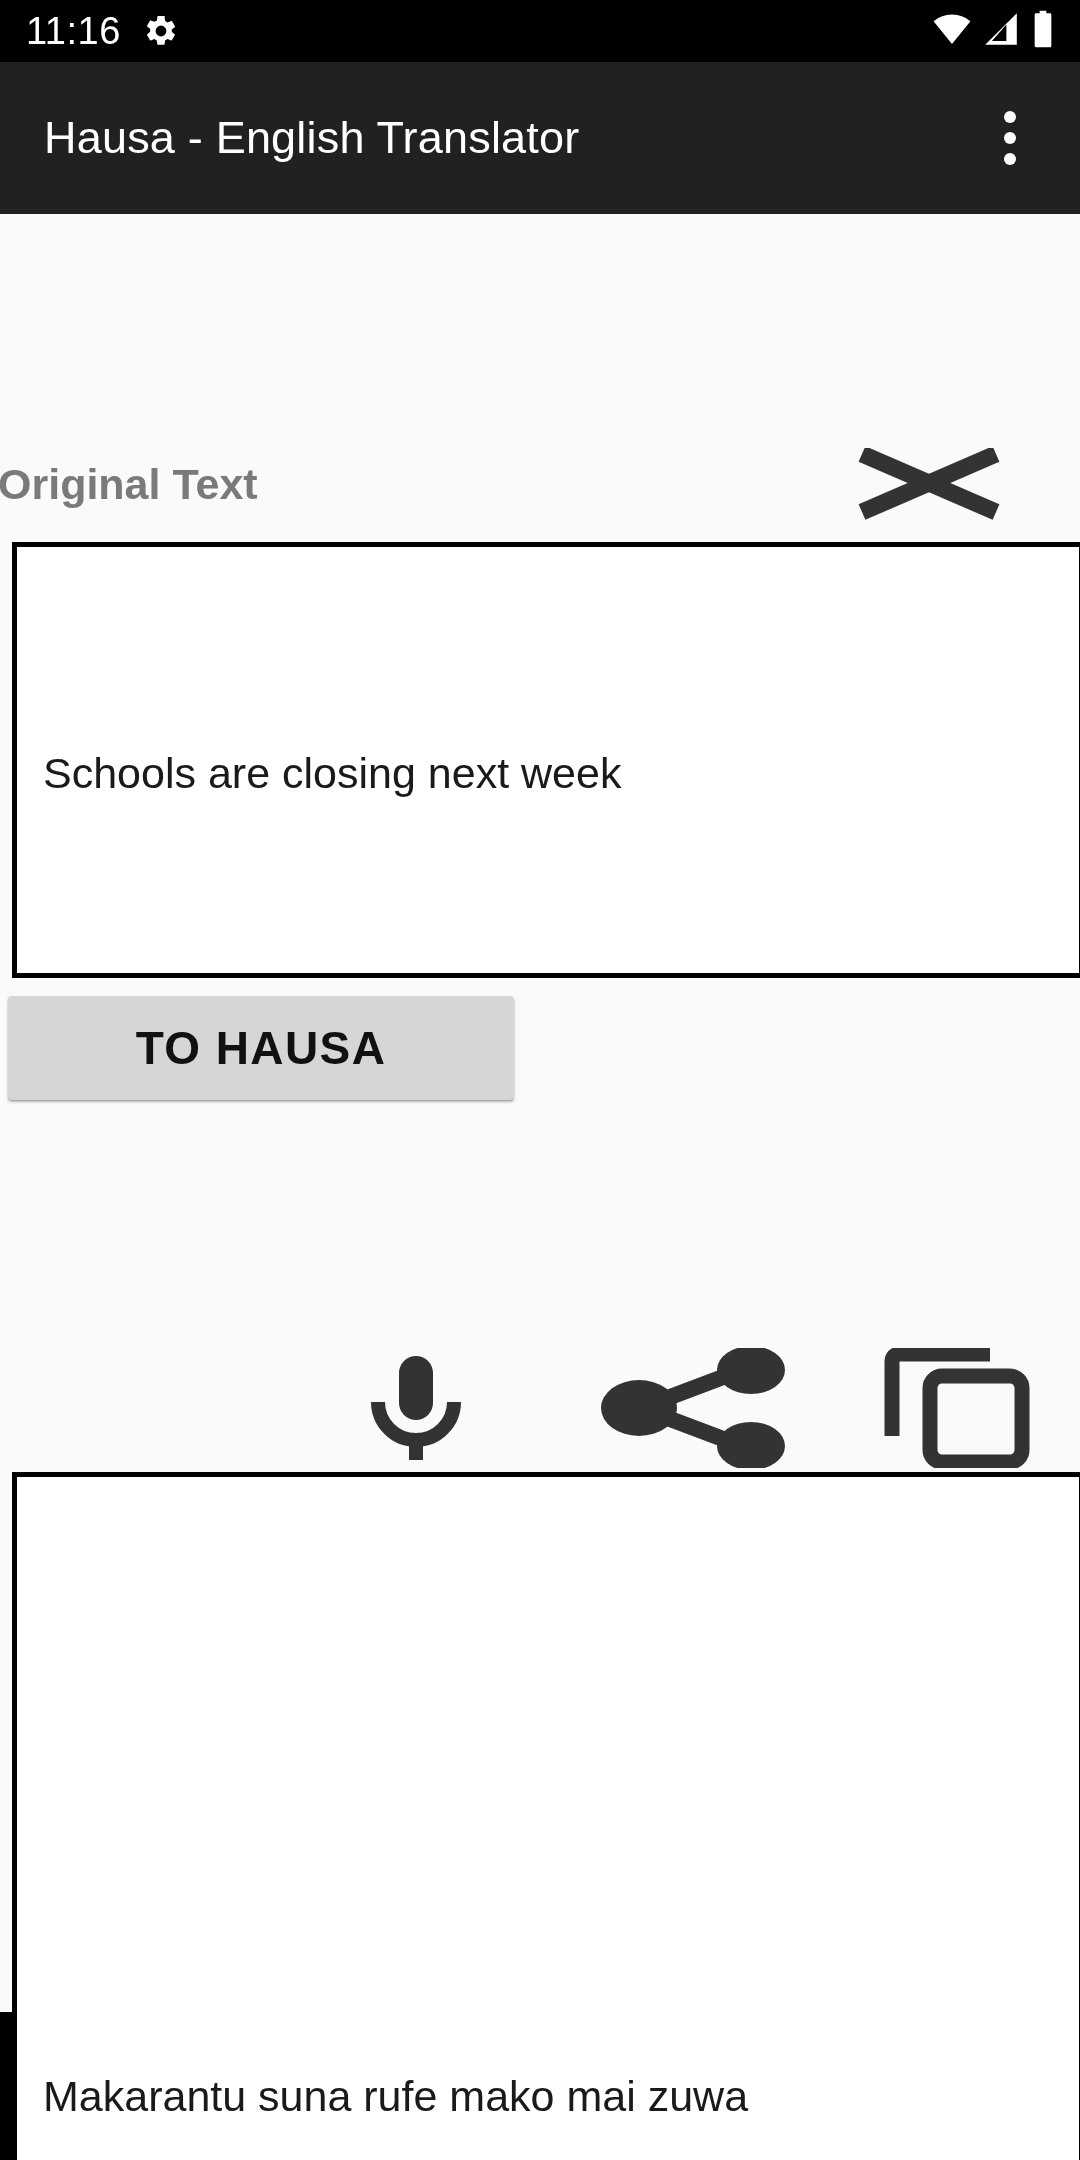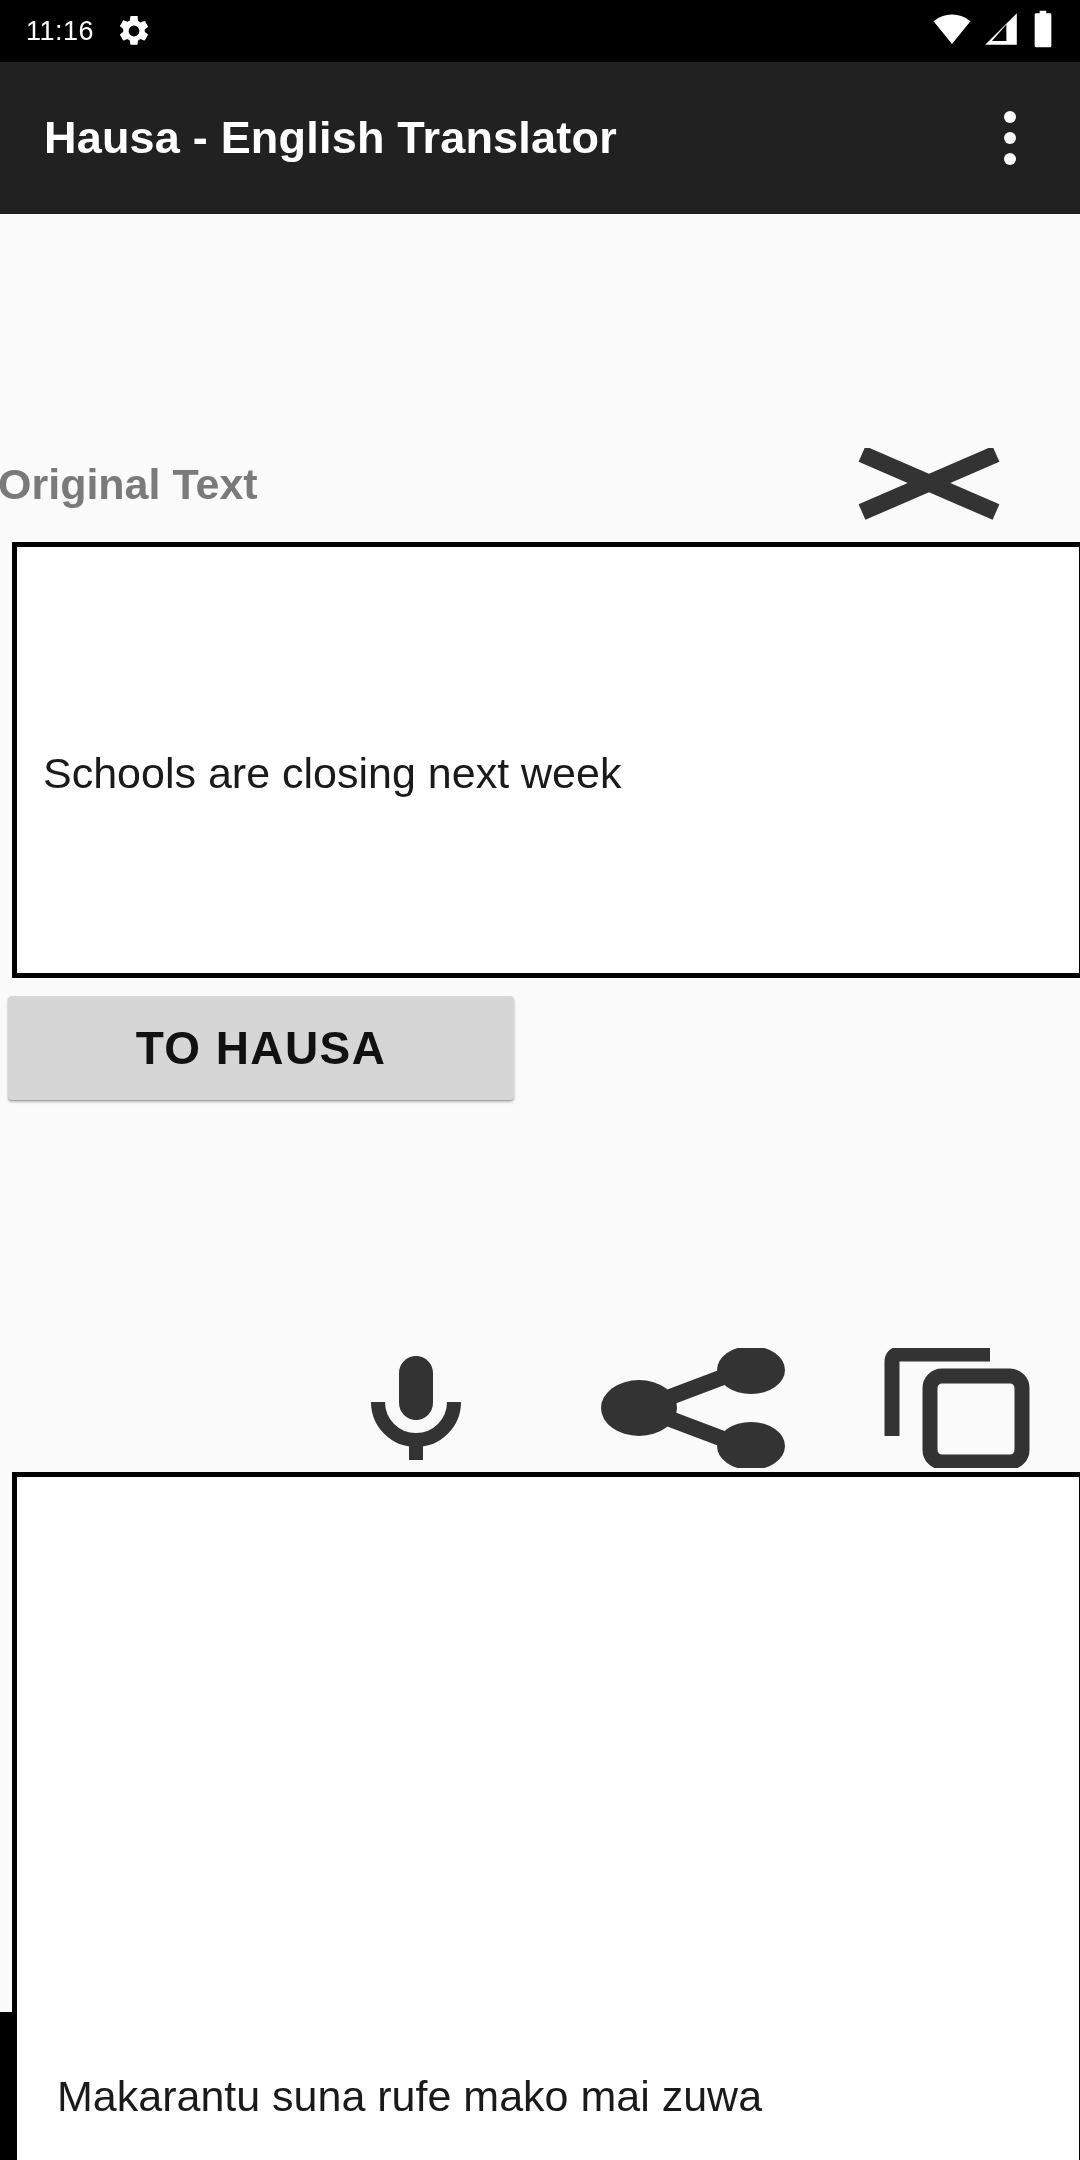--- a/index.html
+++ b/index.html
@@ -18,38 +18,38 @@
 
   
   .status-bar {
     height:62px; flex:0 0 62px;
     background:#000000;
     display:flex; align-items:center;
     padding:0 24px 0 26px;
     color:#ffffff;
   }
   .status-time {
-    font-size:27px; font-weight:400;
+    font-size:38px; font-weight:400;
     letter-spacing:0.5px; line-height:1;
     color:#ffffff;
   }
   .status-gear { margin-left:22px; display:flex; align-items:center; }
   .status-right {
     margin-left:auto; display:flex; align-items:center; gap:10px;
   }
 
   
   .app-bar {
     height:152px; flex:0 0 152px;
     background:#212121;
     display:flex; align-items:center;
     padding:0 28px 0 44px;
   }
   .app-title {
-    color:#ffffff; font-size:45px; font-weight:bold;
+    color:#ffffff; font-size:45px; font-weight:normal;
     letter-spacing:0.2px; white-space:nowrap;
   }
   .overflow-btn {
     margin-left:auto; width:84px; height:84px;
     display:flex; flex-direction:column;
     align-items:center; justify-content:center; gap:9px;
   }
   .overflow-btn i {
     display:block; width:12px; height:12px;
     border-radius:50%; background:#ffffff;
@@ -83,21 +83,21 @@
     display:flex; align-items:center;
     padding:0 26px;
   }
   .box-text {
     font-size:43px; color:#1a1a1a; line-height:1.25;
     word-break:break-word;
   }
   #input-box  { top:328px; height:436px; }
   #output-box { top:1258px; height:752px; }
   #input-box .box-text  { margin-top:28px; }
-  #output-box .box-text { margin-top:498px;margin-left:14px; }
+  #output-box .box-text { margin-top:498px; }
 
   
   .btn-row {
     position:absolute; left:8px; top:782px;
     width:1064px; height:104px;
     display:flex; justify-content:space-between;
   }
   .mat-btn {
     width:506px; height:104px;
     background:#d6d6d6;

